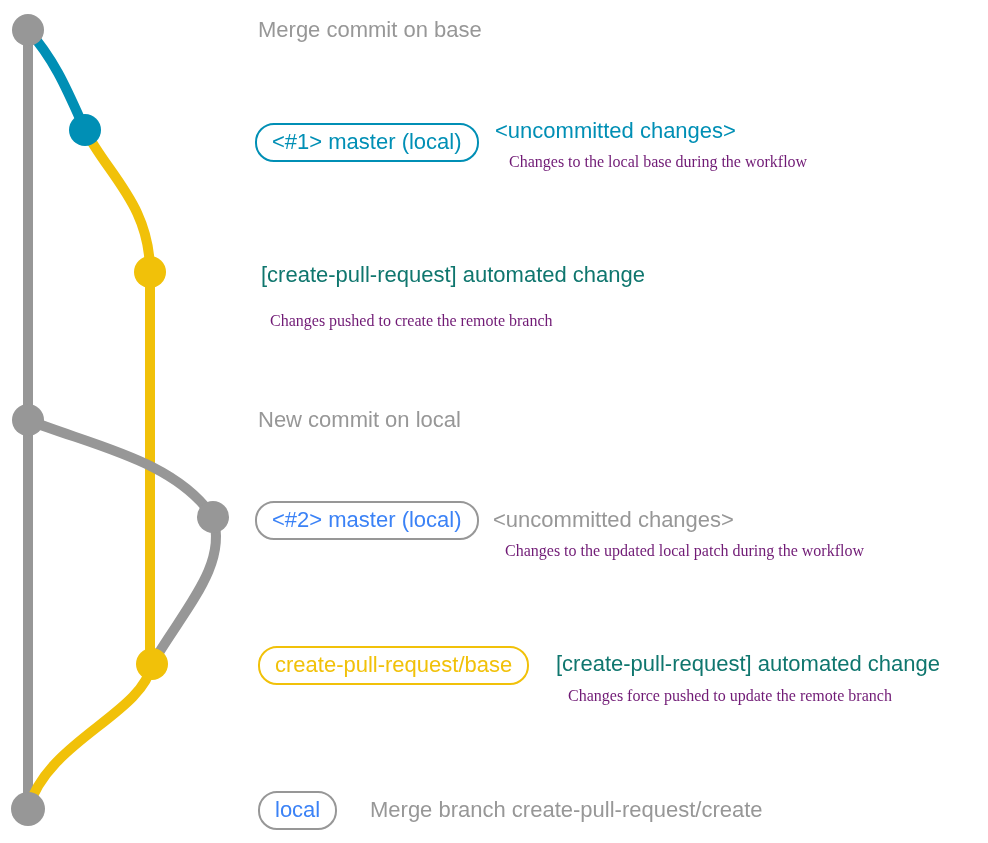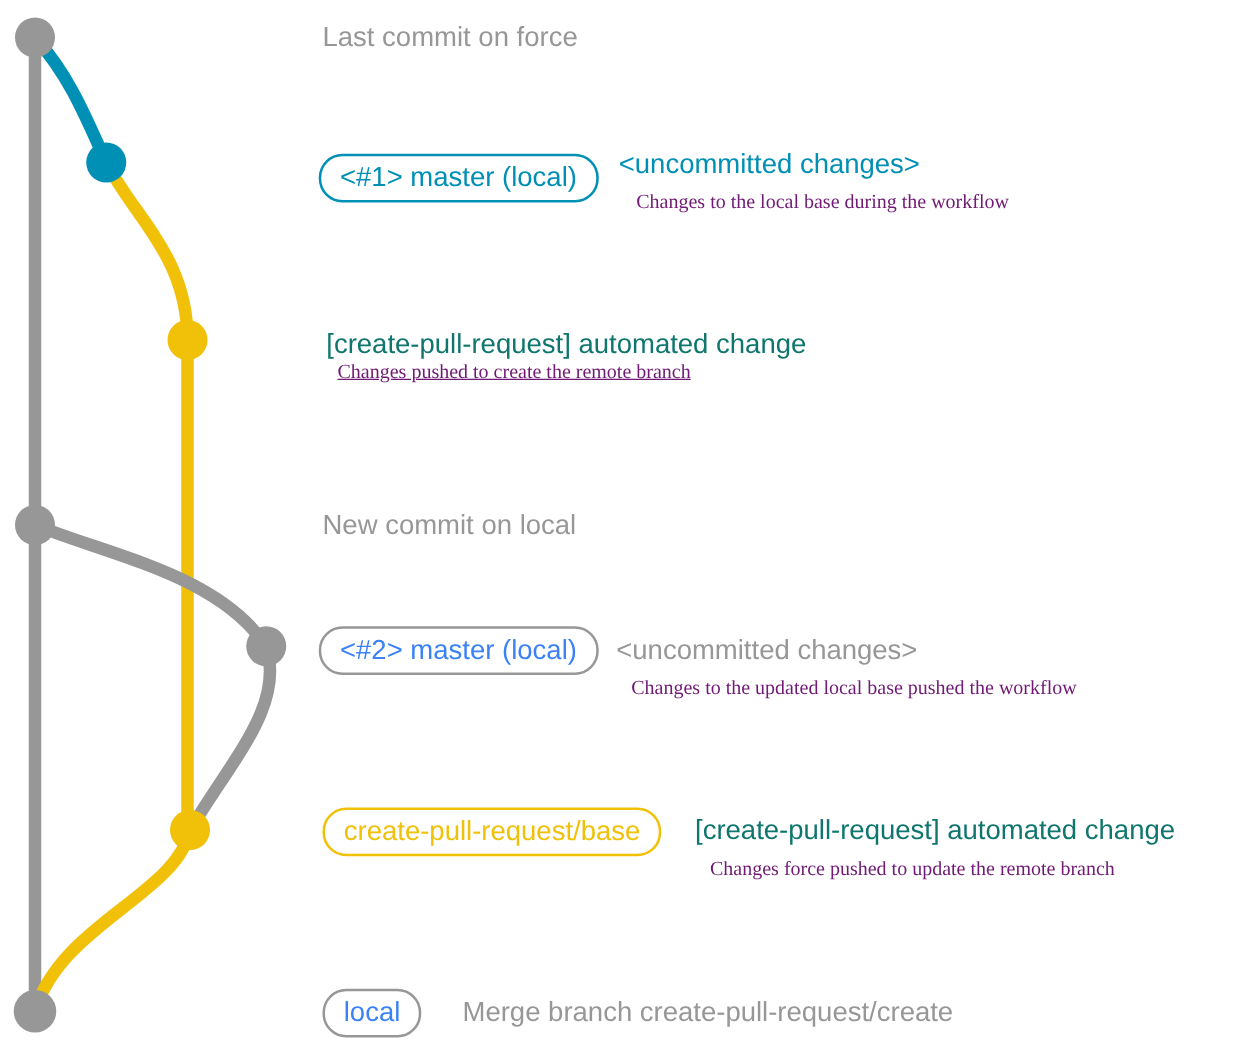--- a/index.html
+++ b/index.html
@@ -65,34 +65,34 @@
       <circle cx="28" cy="30" r="16" fill="#979797"></circle>
       <circle cx="85" cy="130" r="16" fill="#008fb5"></circle>
       <circle cx="150" cy="272" r="16" fill="#f1c109"></circle>
       <circle cx="28" cy="420" r="16" fill="#979797"></circle>
       <circle cx="213" cy="517" r="16" fill="#979797"></circle>
       <circle cx="152" cy="664" r="16" fill="#f1c109"></circle>
       <circle cx="28" cy="809" r="17" fill="#979797"></circle>
     </g>
   </svg>
 
-  <div class="sans-label gray-text" style="left:258px; top:17px;">Last commit on force</div>
+  <div class="sans-label gray-text" style="left:258px; top:17px;">Merge commit on base</div>
 
   <div class="branch-box teal" style="left:255px; top:123px;">&lt;#1&gt; master (local)</div>
   <div class="sans-label teal-text" style="left:495px; top:118px;">&lt;uncommitted changes&gt;</div>
   <div class="serif-note" style="left:509px; top:150px;">Changes to the local base during the workflow</div>
 
   <div class="sans-label yellow-text" style="left:261px; top:262px;">[create-pull-request] automated change</div>
-  <div class="serif-note" style="left:270px; top:286px;text-decoration:underline;">Changes pushed to create the remote branch</div>
+  <div class="serif-note" style="left:270px; top:309px;">Changes pushed to create the remote branch</div>
 
   <div class="sans-label gray-text" style="left:258px; top:407px;">New commit on local</div>
 
   <div class="branch-box gray" style="left:255px; top:501px;">&lt;#2&gt; master (local)</div>
   <div class="sans-label gray-text" style="left:493px; top:507px;">&lt;uncommitted changes&gt;</div>
-  <div class="serif-note" style="left:505px; top:539px;">Changes to the updated local base pushed the workflow</div>
+  <div class="serif-note" style="left:505px; top:539px;">Changes to the updated local patch during the workflow</div>
 
   <div class="branch-box yellow" style="left:258px; top:646px;">create-pull-request/base</div>
   <div class="sans-label yellow-text" style="left:556px; top:651px;">[create-pull-request] automated change</div>
   <div class="serif-note" style="left:568px; top:684px;">Changes force pushed to update the remote branch</div>
 
   <div class="branch-box gray" style="left:258px; top:791px;">local</div>
   <div class="sans-label gray-text" style="left:370px; top:797px;">Merge branch create-pull-request/create</div>
 
 </div>
 

